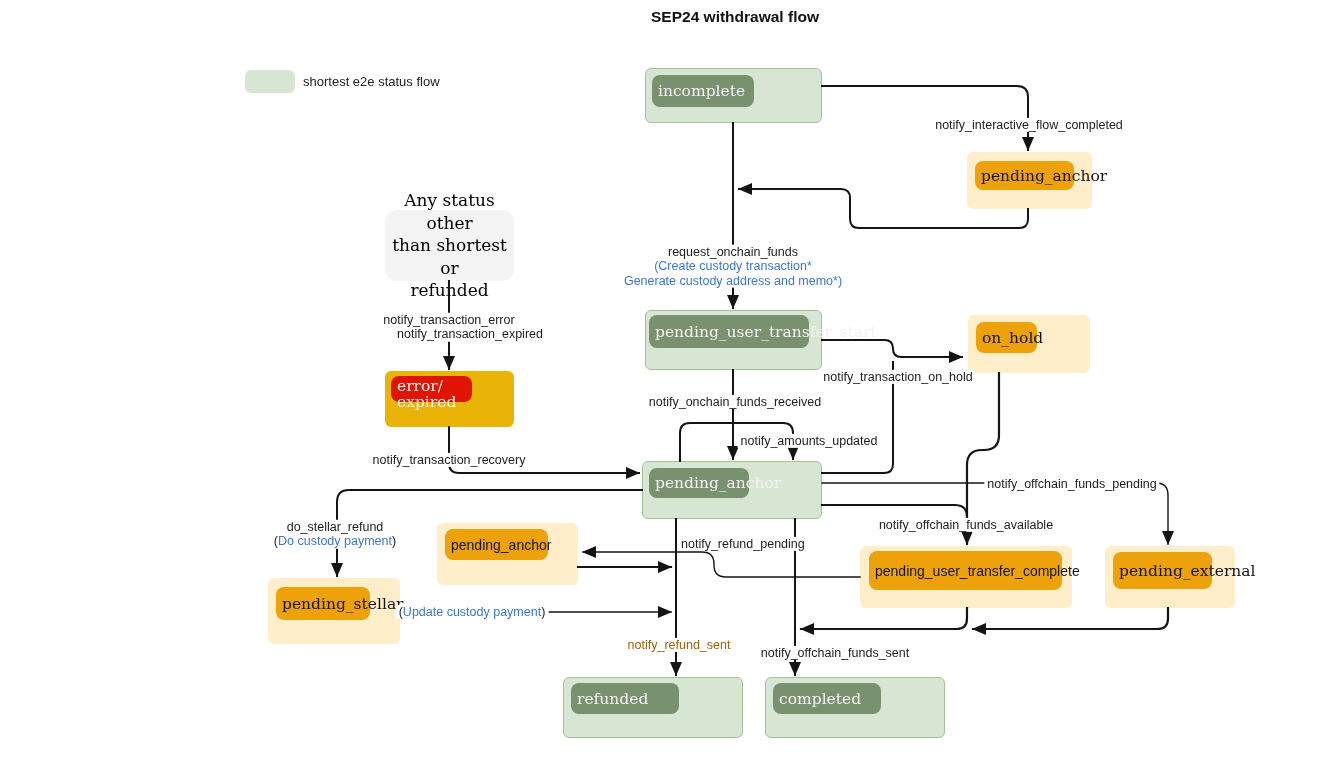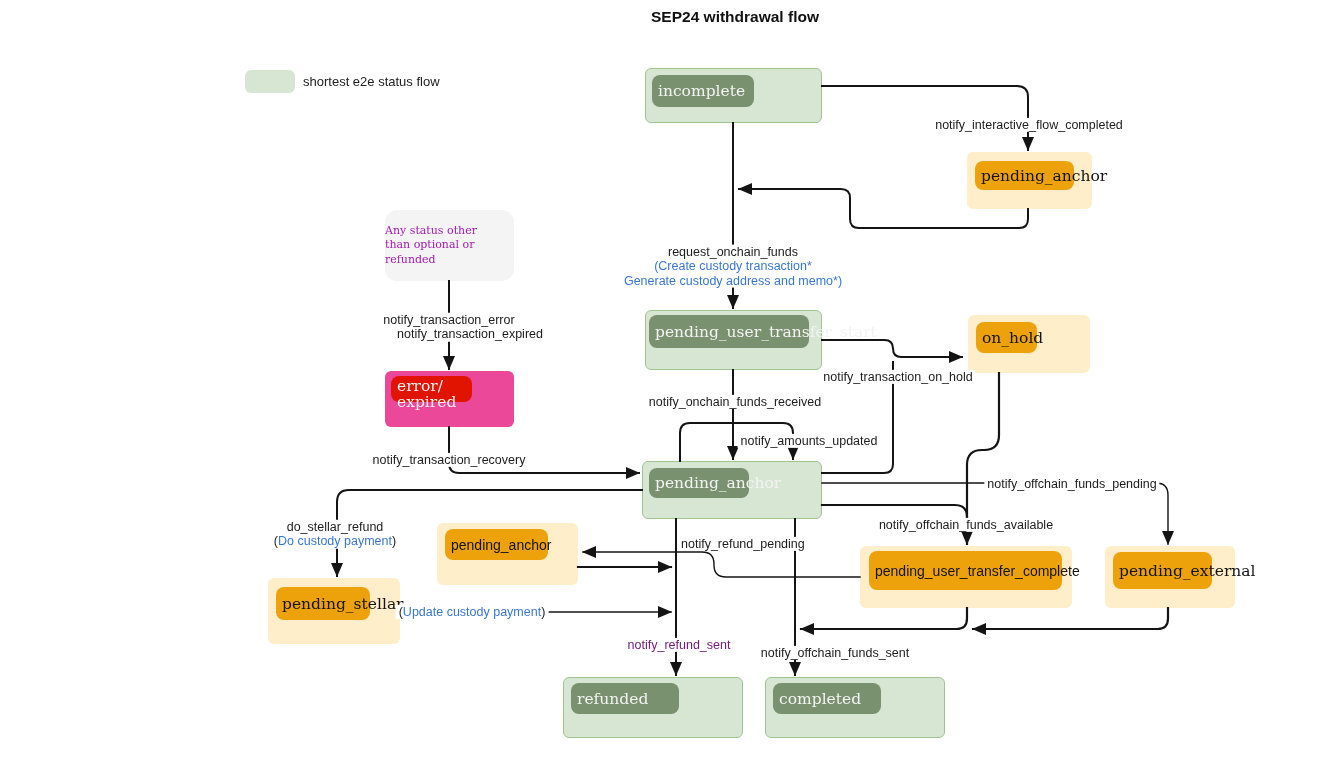--- a/index.html
+++ b/index.html
@@ -13,32 +13,32 @@
   .swatch{width:50px;height:23px;border-radius:6px;margin-right:8px;flex:0 0 auto}
   .swatch.green{background:#d7e6d2}
   .swatch.cream{background:#ffeec9}
   .legend-label{font-size:13px;color:#222;white-space:nowrap}
   .fn-blue{color:#7cb0e3}
   .fn-paren{color:#3c3c3c}
   
   .node{position:absolute;border-radius:6px;box-sizing:border-box;z-index:1}
   .node.green{background:#d7e6d2;border:1.4px solid #a2c394}
   .node.cream{background:#ffeec9}
-  .node.pink{background:#ec4899}
+  .node.pink{background:#eab308}
   .node.gray{background:#f4f4f4;border-radius:12px;display:flex}
   .nlabel{position:absolute;border-radius:8px;display:flex;align-items:center;
           padding:0 6px;white-space:nowrap;overflow:visible;box-sizing:border-box;z-index:2}
   .nlabel.dark{background:#7a9170;color:#f3f3f3}
   .nlabel.orange{background:#eda20c;color:#141414}
   .nlabel.red{background:#e01400;color:#f6f2f1;display:block;padding:2px 6px;line-height:16px}
   .nlabel.serif{font-family:"DejaVu Serif","Liberation Serif",serif;font-size:15.5px}
   .nlabel.sans-label{font-family:"Liberation Sans",sans-serif;font-size:14px}
-  .gray-text{width:100%;align-self:center;text-align:left;
+  .gray-text{width:100%;align-self:center;text-align:center;
              font-family:"DejaVu Serif","Liberation Serif",serif;
-             font-size:11px;line-height:1.32;color:#a21caf}
+             font-size:17px;line-height:1.32;color:#000000}
   .gray-text span{display:block}
   
   #edge-svg{position:absolute;left:0;top:0;z-index:2}
   #edge-svg path.edge{fill:none;stroke:#141414;stroke-linecap:square}
   
   .elabel{position:absolute;transform:translate(-50%,-50%);
           font-size:12.5px;line-height:1.14;text-align:center;color:#1c1c1c;
           background:#fff;padding:0 3px;white-space:nowrap;z-index:3}
   .elabel.start{transform:translate(0,-50%)}
   .elabel span.seg{display:inline}
@@ -88,21 +88,21 @@
   <div id="node-layer">
       <div class="node green" style="left: 645px; top: 68px; width: 177px; height: 55px;">
         <div class="nlabel dark serif" style="left: 6px; top: 6px; width: 102px; height: 32px;">incomplete</div>
       </div>
       <div class="node cream" style="left: 967px; top: 152px; width: 125px; height: 57px;">
         <div class="nlabel orange serif" style="left: 8px; top: 9px; width: 99px; height: 29px;">pending_anchor</div>
       </div>
       <div class="node gray" style="left: 385px; top: 210px; width: 129px; height: 71px;">
         <div class="gray-text">
           <span>Any status other</span>
-          <span>than optional or</span>
+          <span>than shortest or</span>
           <span>refunded</span>
         </div>
       </div>
       <div class="node green" style="left: 645px; top: 310px; width: 177px; height: 60px;">
         <div class="nlabel dark serif" style="left: 3px; top: 4px; width: 160px; height: 33px;">pending_user_transfer_start</div>
       </div>
       <div class="node cream" style="left: 968px; top: 315px; width: 122px; height: 58px;">
         <div class="nlabel orange serif" style="left: 8px; top: 7px; width: 61px; height: 31px;">on_hold</div>
       </div>
       <div class="node pink" style="left: 385px; top: 371px; width: 129px; height: 56px;">
@@ -168,19 +168,19 @@
       <div class="elabel start" style="left: 678px; top: 544px;">
         <div class="ln"><span class="seg" style="color: rgb(28, 28, 28);">notify_refund_pending</span></div>
       </div>
       <div class="elabel" style="left: 1072px; top: 484px;">
         <div class="ln"><span class="seg" style="color: rgb(28, 28, 28);">notify_offchain_funds_pending</span></div>
       </div>
       <div class="elabel" style="left: 966px; top: 525px;">
         <div class="ln"><span class="seg" style="color: rgb(28, 28, 28);">notify_offchain_funds_available</span></div>
       </div>
       <div class="elabel" style="left: 679px; top: 645px;">
-        <div class="ln"><span class="seg" style="color: #701a75;">notify_refund_sent</span></div>
+        <div class="ln"><span class="seg" style="color: #a16207;">notify_refund_sent</span></div>
       </div>
       <div class="elabel" style="left: 835px; top: 653px;">
         <div class="ln"><span class="seg" style="color: rgb(28, 28, 28);">notify_offchain_funds_sent</span></div>
       </div>
     </div>
 </div>
 
 </body></html>

